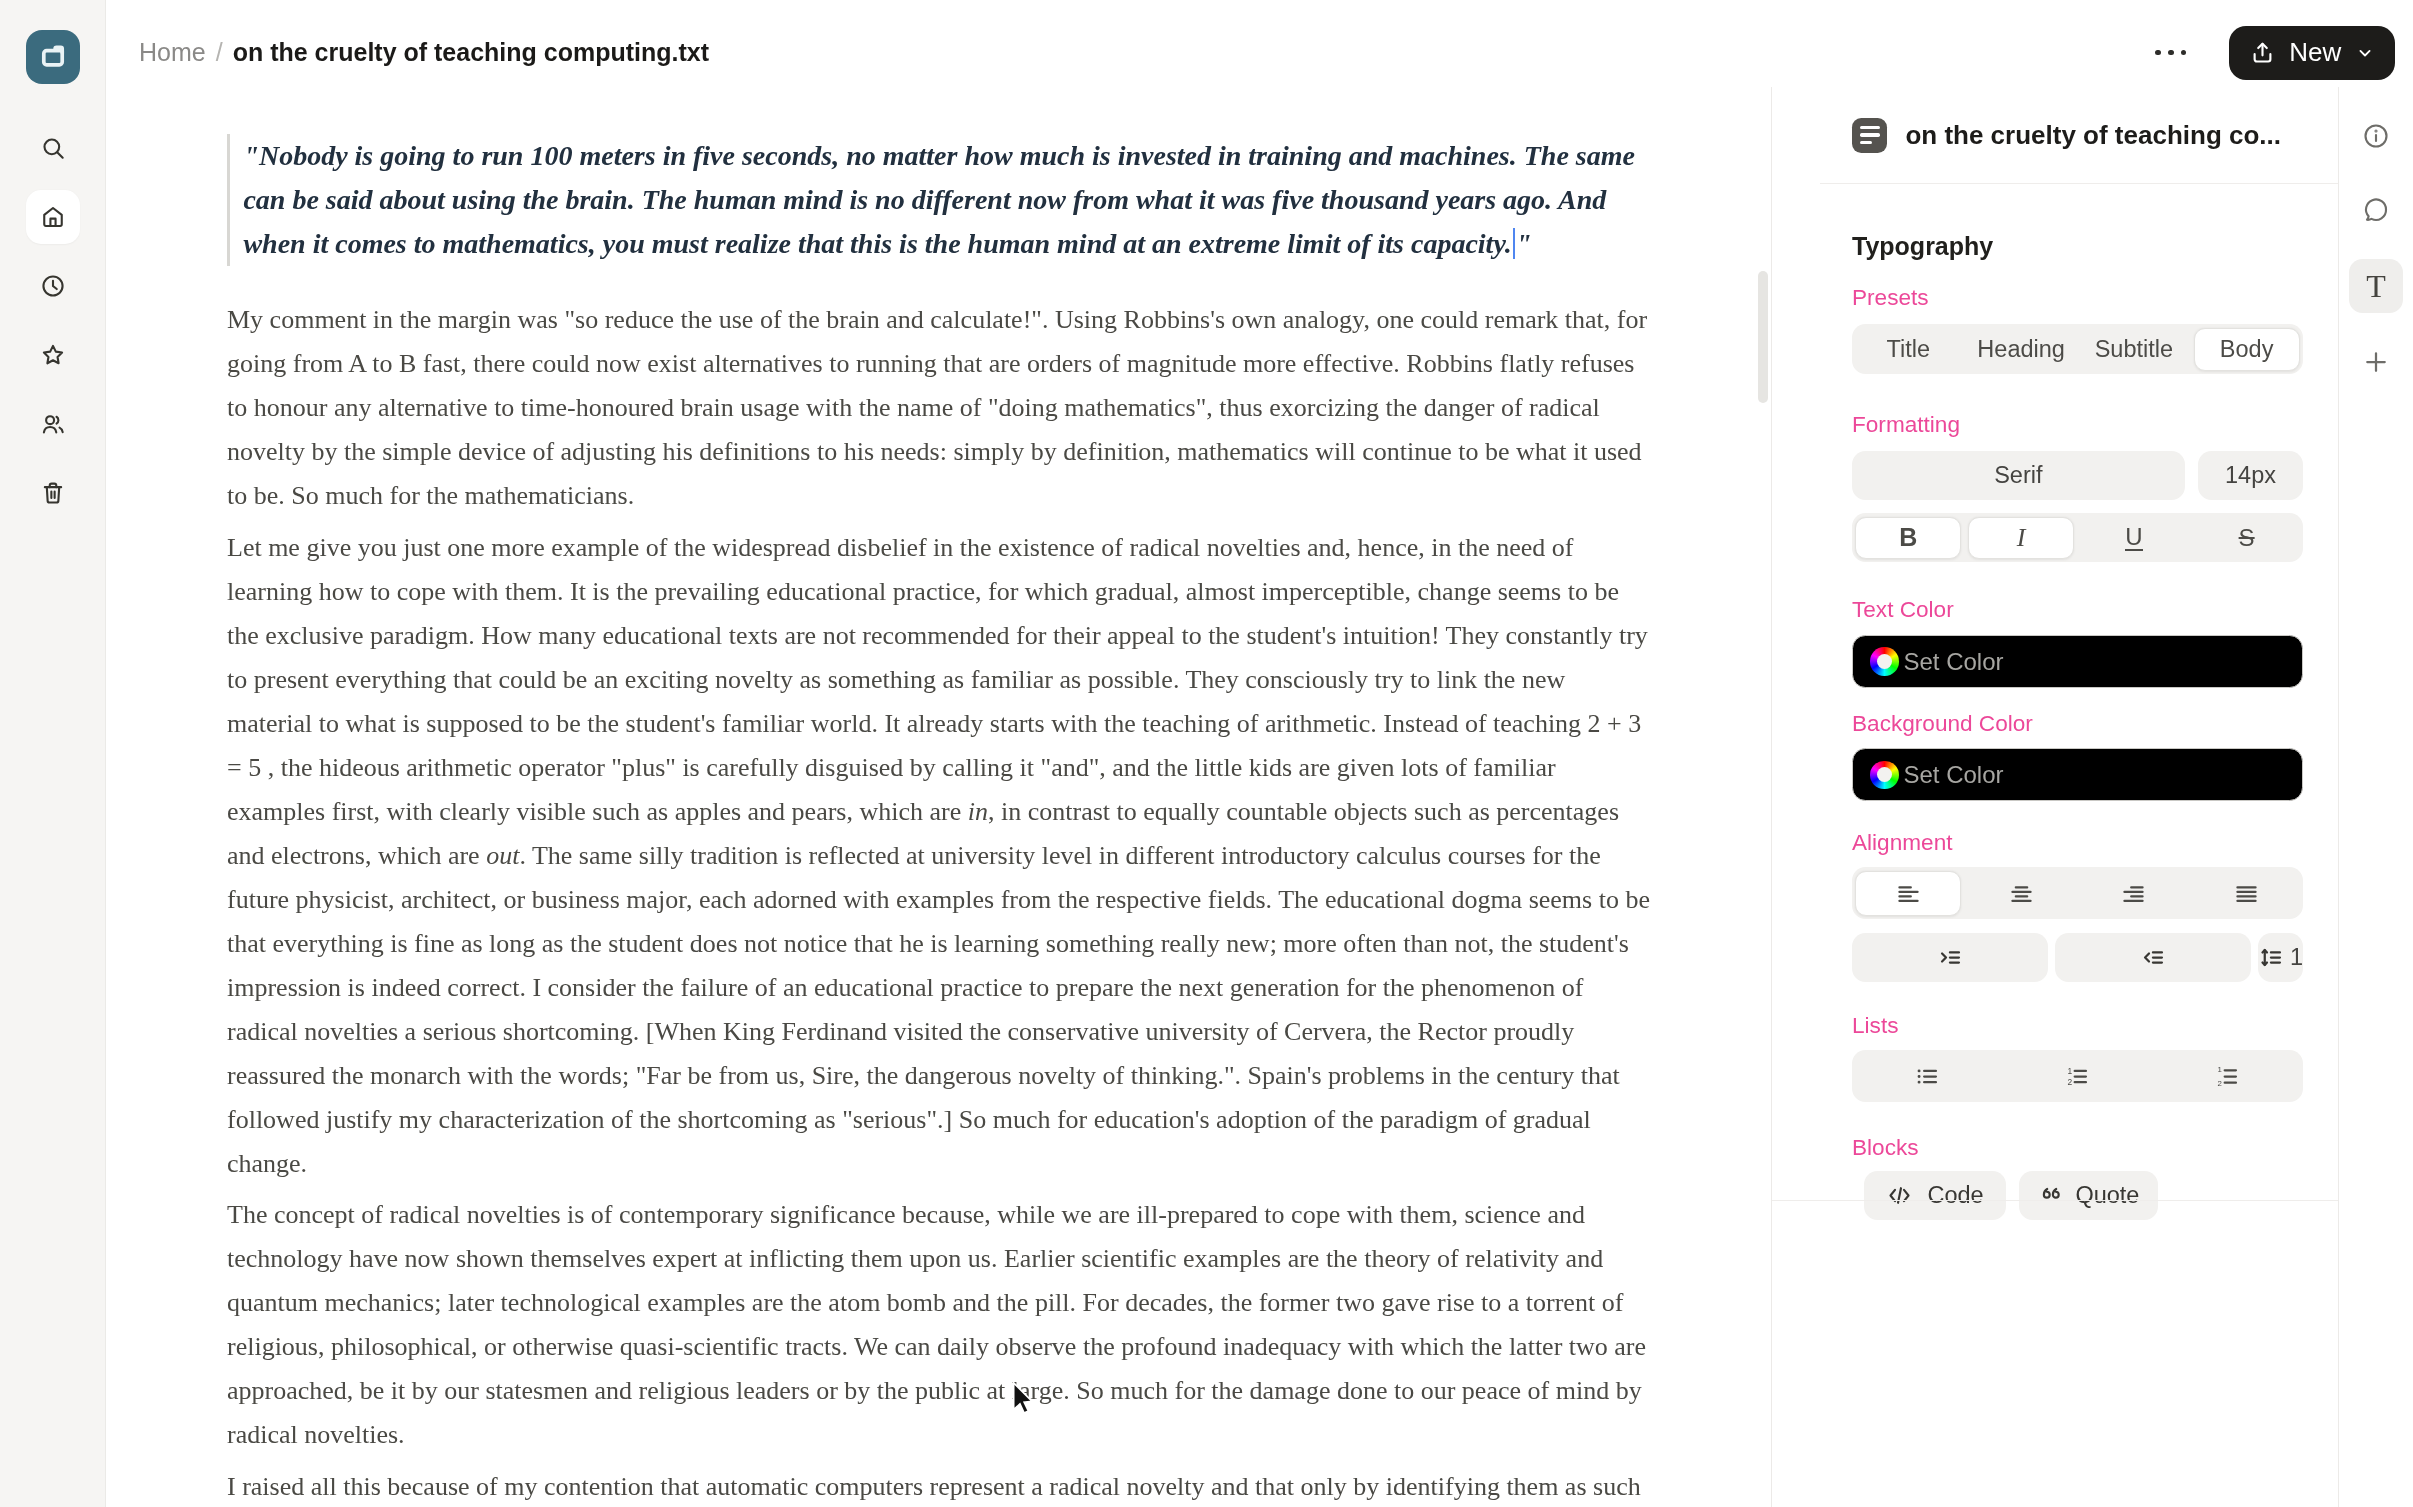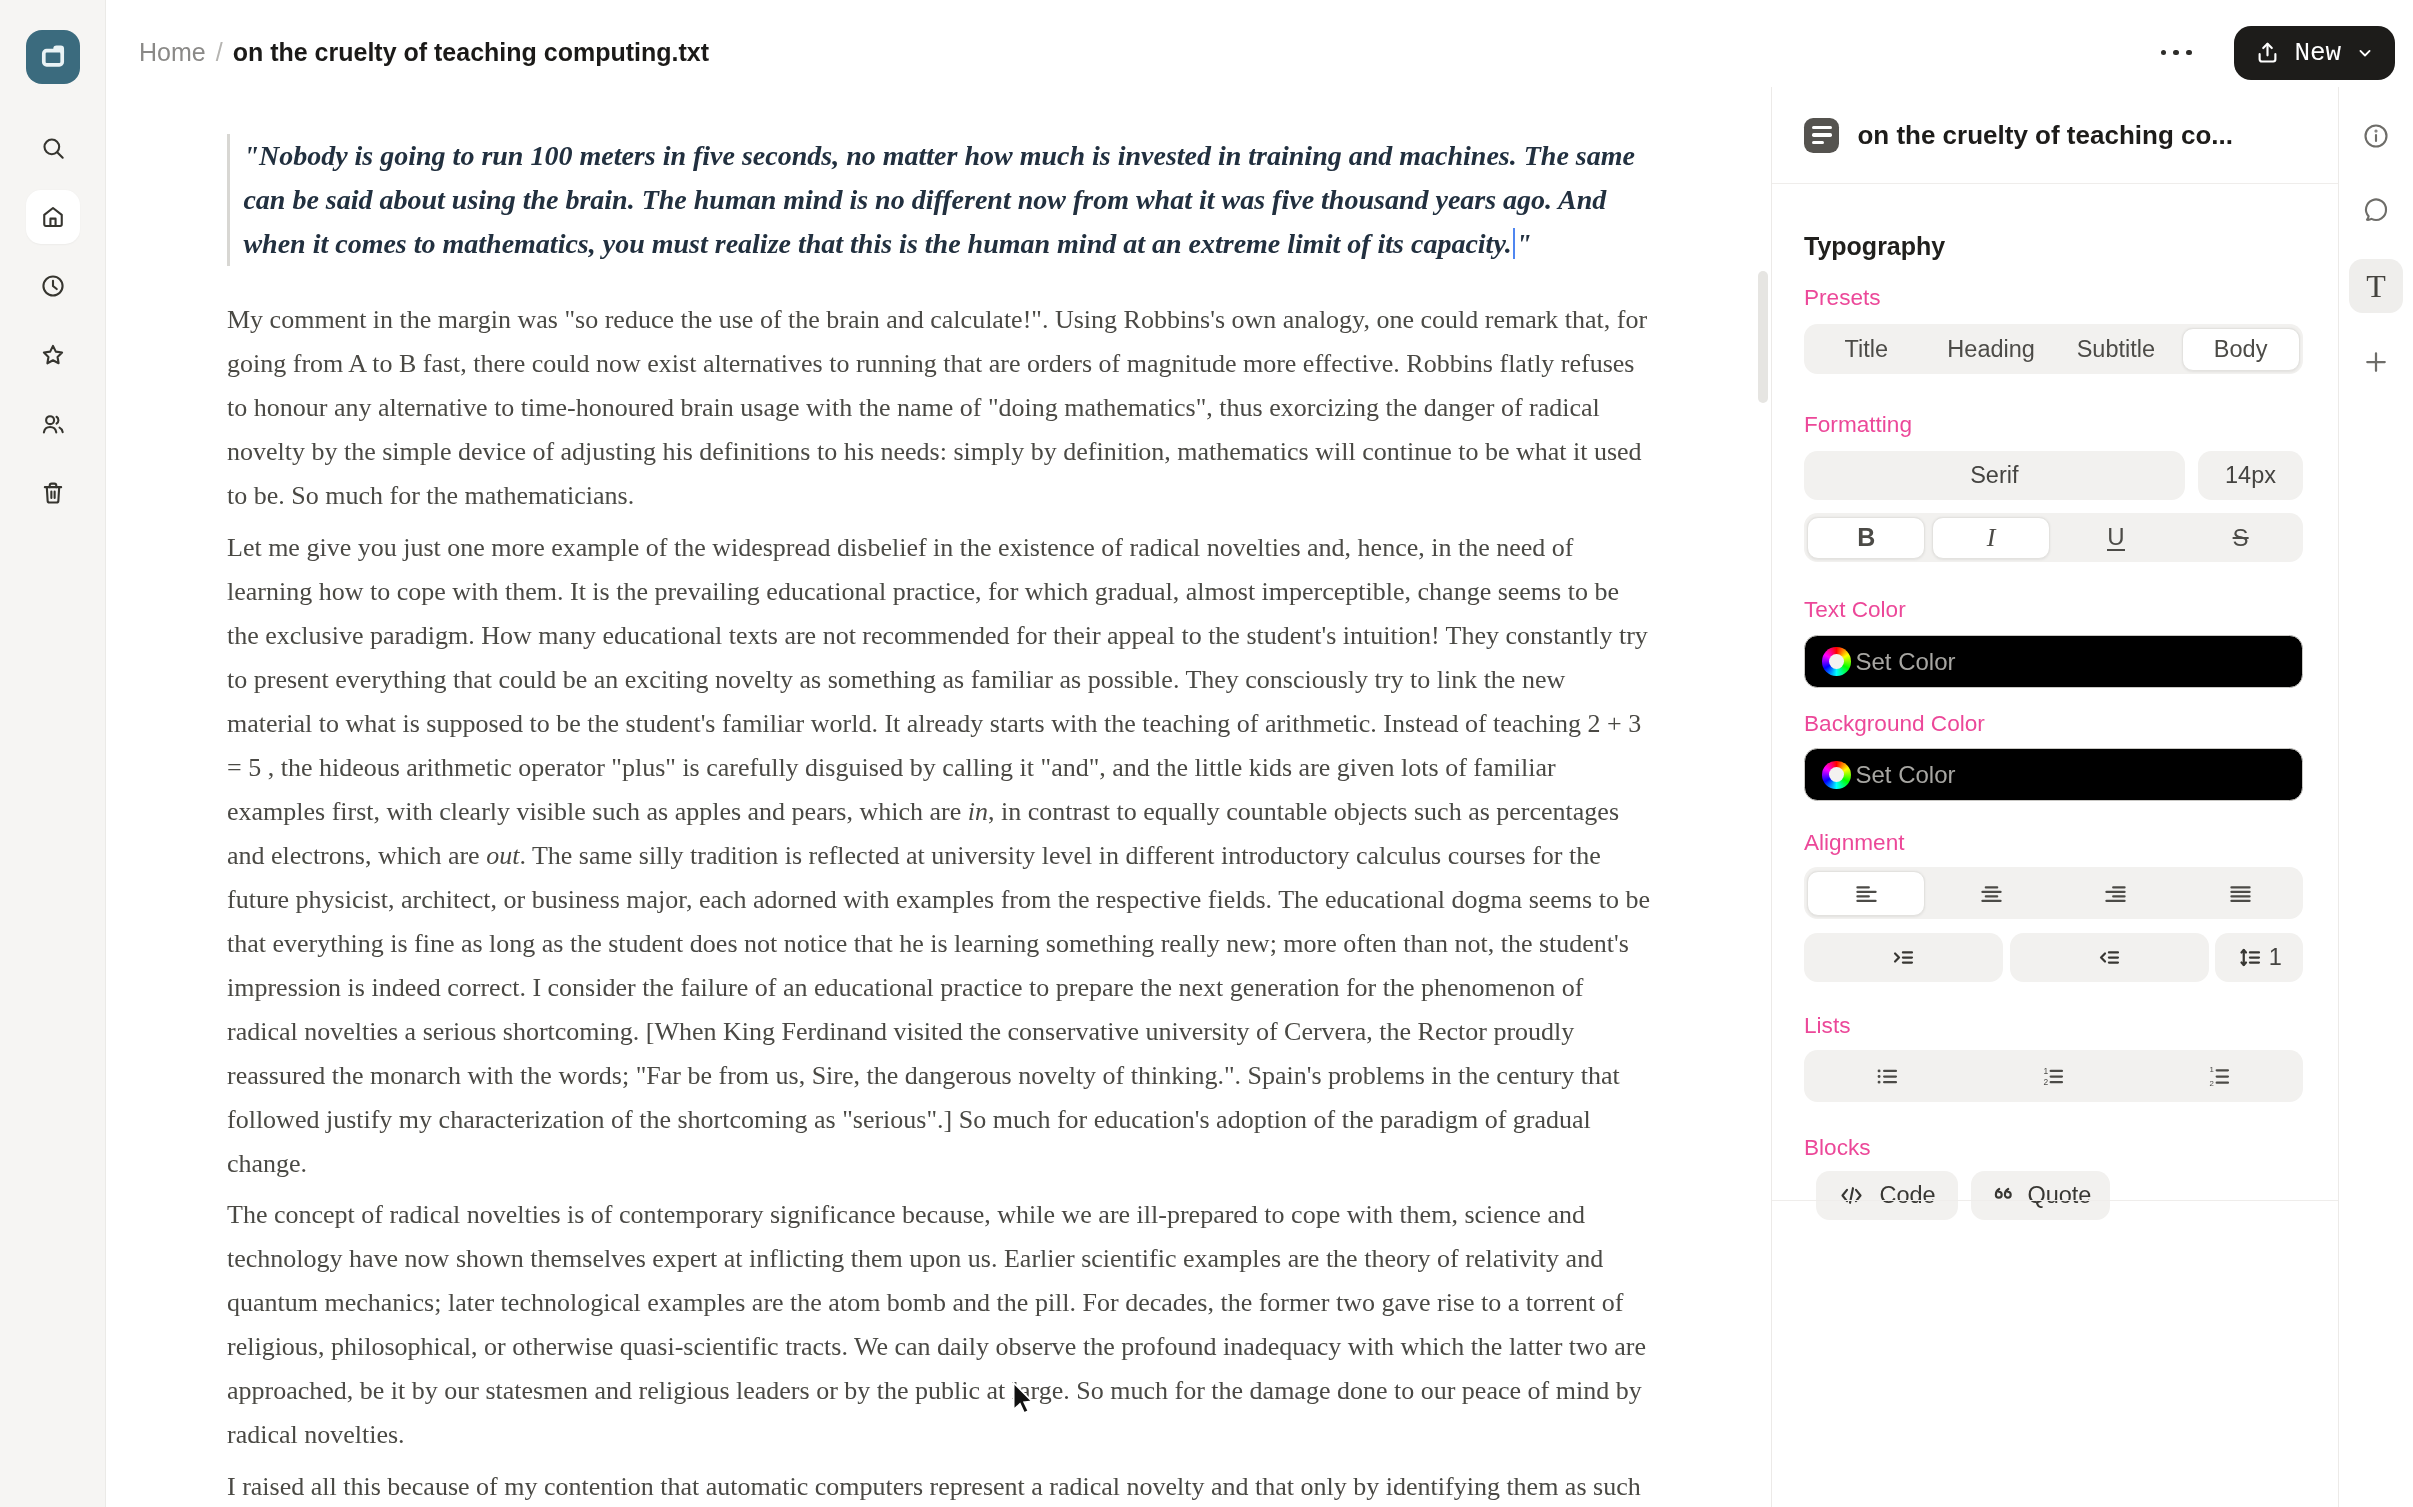--- a/index.html
+++ b/index.html
@@ -22,41 +22,41 @@
   .topbar { position:absolute; left:106px; top:0; right:0; height:106px; background:#fff;
             border-bottom:0.8px solid #eceae8; display:flex; align-items:center; padding:0 18.4px 0 33px; }
   .crumbs { font-size:25px; display:flex; gap:10px; align-items:center; }
   .crumb-home { color:#8a8987; font-weight:500; cursor:pointer; }
   .crumb-sep  { color:#b5b4b1; }
   .crumb-file { color:#1b1a18; font-weight:600; }
   .topbar-right { margin-left:auto; display:flex; align-items:center; gap:34px; }
   .more-btn { display:flex; gap:6.7px; padding:8.4px; cursor:pointer; }
   .more-btn i { width:5.9px; height:5.9px; border-radius:50%; background:#2e2d2a; }
   .new-btn { height:54px; border-radius:17px; background:#1d1c1a; color:#fff; display:flex;
-             align-items:center; gap:13.4px; padding:0 20px; cursor:pointer;font-family:Liberation Mono, monospace; }
+             align-items:center; gap:13.4px; padding:0 20px; cursor:pointer; }
   .new-btn svg { width:27px; height:27px; }
   .new-btn .lbl { font-size:26px; font-weight:500; }
   .new-btn .chev { width:20px; height:20px; }
 
   
   .content { position:absolute; left:106px; top:87px; width:1665px; bottom:0; background:#fff; overflow:hidden; }
   .doc { padding:47px 117px 0 121px; }
   blockquote { border-left:3.4px solid #d8d7d3; padding-left:13.4px; margin-bottom:32px;
                font-family:"Liberation Serif", serif; font-weight:bold; font-style:italic;
                font-size:28px; line-height:44px; color:#22303f; }
   .caret { display:inline-block; width:2.5px; height:31px; background:#4f86f0; vertical-align:-5.9px; margin:0 0.8px; }
   .paras p { font-family:"Liberation Serif", serif; font-size:26px; line-height:44px;
              color:#4a4944; margin:0 0 7.5px 0; }
   .paras em { font-style:italic; }
   .v-thumb { position:absolute; right:3.4px; top:184px; width:10px; height:132px;
              border-radius:5px; background:#e6e5e2; cursor:grab; }
 
   
   .panel { position:absolute; left:1771px; top:87px; width:567px; bottom:0; background:#fff;
-           border-left:0.8px solid #eceae8; }
+           border-left:0.8px solid #eceae8;padding-left:48px; }
   .panel-head { height:97px; display:flex; align-items:center; gap:18.4px; padding:0 32px;
                 border-bottom:0.8px solid #efedeb; }
   .doc-ico { width:35px; height:35px; border-radius:9.2px; background:#55534f; flex:none;
              display:flex; flex-direction:column; justify-content:center; gap:4.2px; padding:0 7.5px; }
   .doc-ico i { height:3.4px; border-radius:1.7px; background:#fff; }
   .doc-ico i:nth-child(3){ width:60%; }
   .panel-title { font-size:26px; font-weight:700; color:#1d1c1a; white-space:nowrap; overflow:hidden; }
   .panel-body { padding:0 35px 0 32px; }
   .sec-h { margin-top:48px; font-size:25px; font-weight:700; color:#21201d; }
   .lab { font-size:22.6px; color:#ec4899; }

